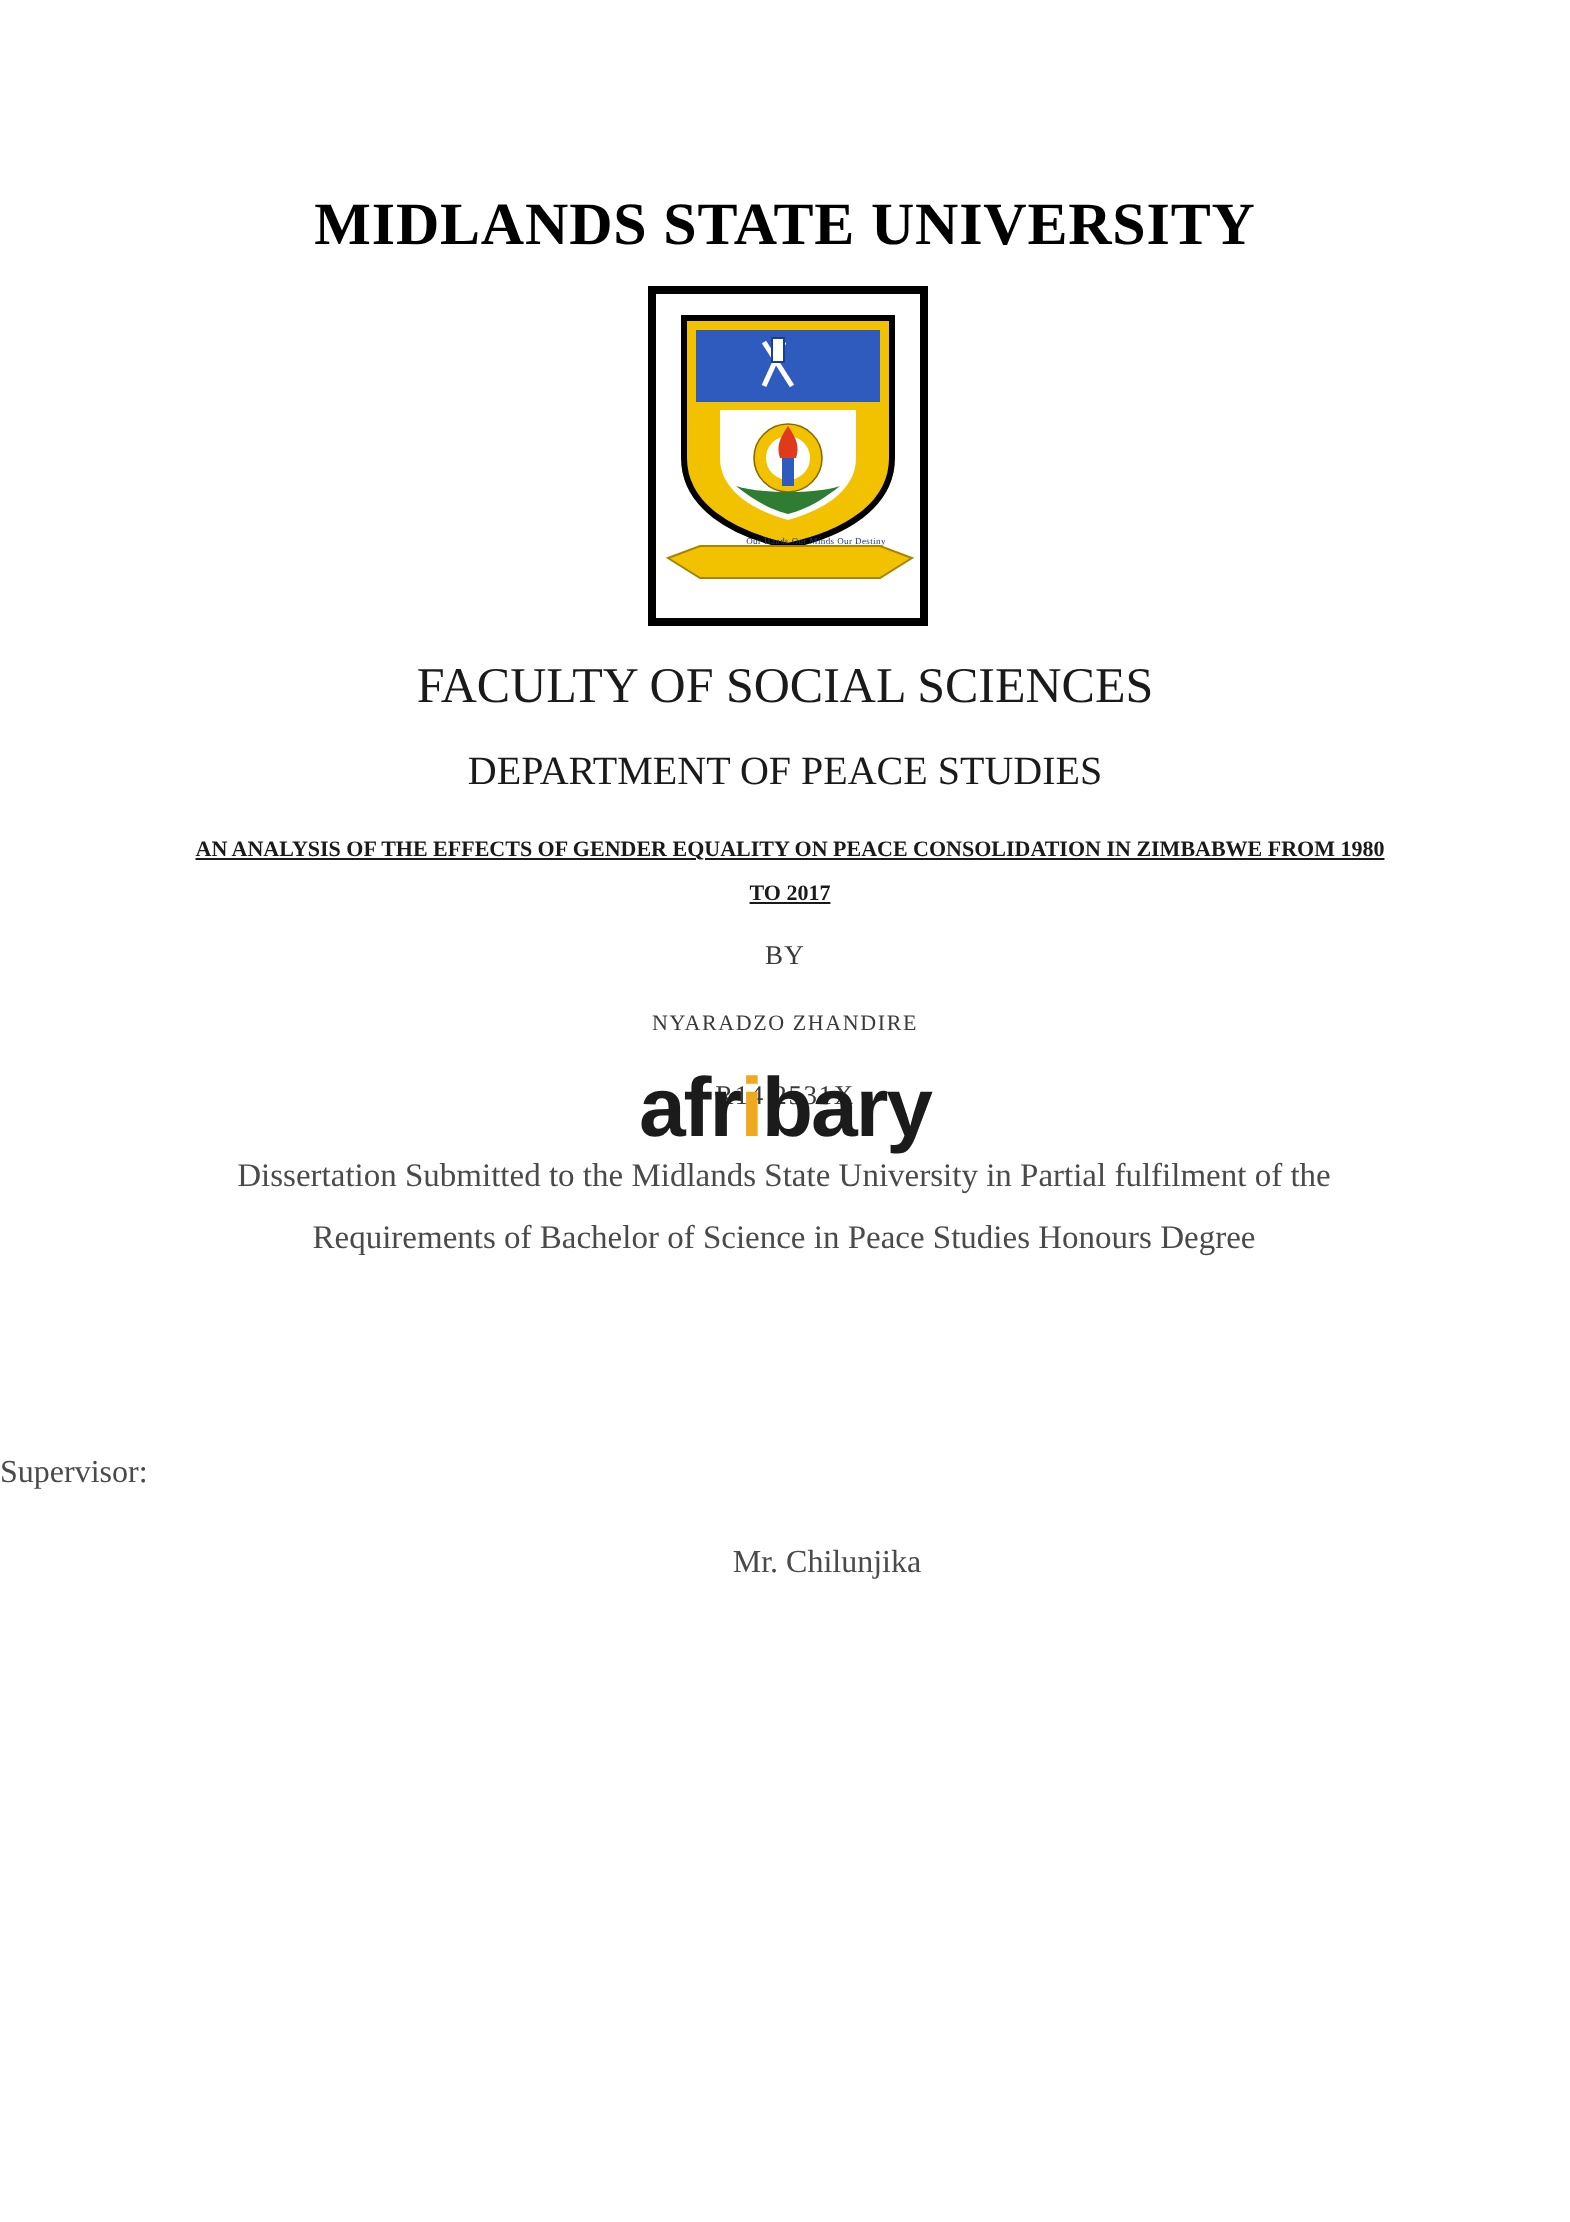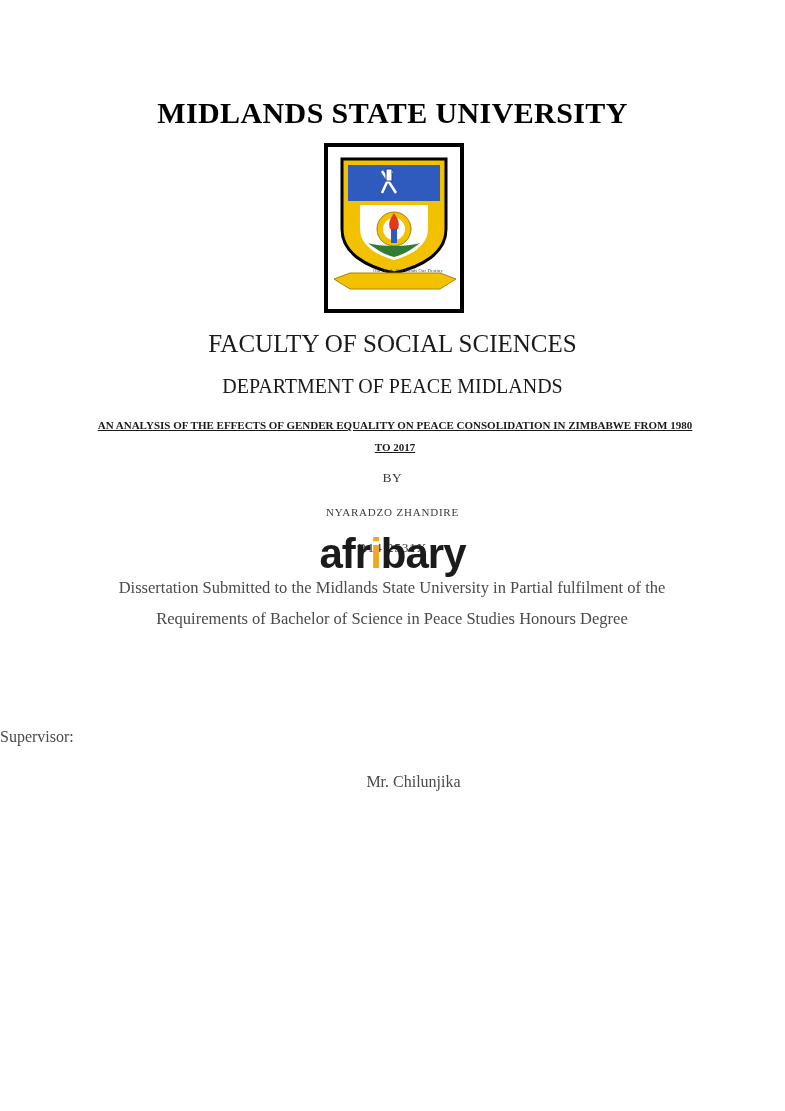--- a/index.html
+++ b/index.html
@@ -240,21 +240,21 @@
       </svg>
       <svg class="ribbon" viewBox="0 0 126 30" xmlns="http://www.w3.org/2000/svg">
         <path d="M2 8 L18 2 L108 2 L124 8 L108 18 L18 18 Z" fill="#f2c200" stroke="#a98400" stroke-width="1"></path>
       </svg>
       <div class="ribbon-text">Our Hands Our Minds Our Destiny</div>
     </div>
   </div>
 
   <div class="faculty">FACULTY OF SOCIAL SCIENCES</div>
 
-  <div class="department">DEPARTMENT OF PEACE MIDLANDS</div>
+  <div class="department">DEPARTMENT OF PEACE STUDIES</div>
 
   <div class="topic">AN ANALYSIS OF THE EFFECTS OF GENDER EQUALITY ON PEACE CONSOLIDATION IN ZIMBABWE FROM 1980 TO 2017</div>
 
   <div class="byline">BY</div>
 
   <div class="author">NYARADZO ZHANDIRE</div>
 
   <div class="regnumber">R14 2531X</div>
 
   <div class="statement">Dissertation Submitted to the Midlands State University in Partial fulfilment of the Requirements of Bachelor of Science in Peace Studies Honours Degree</div>

